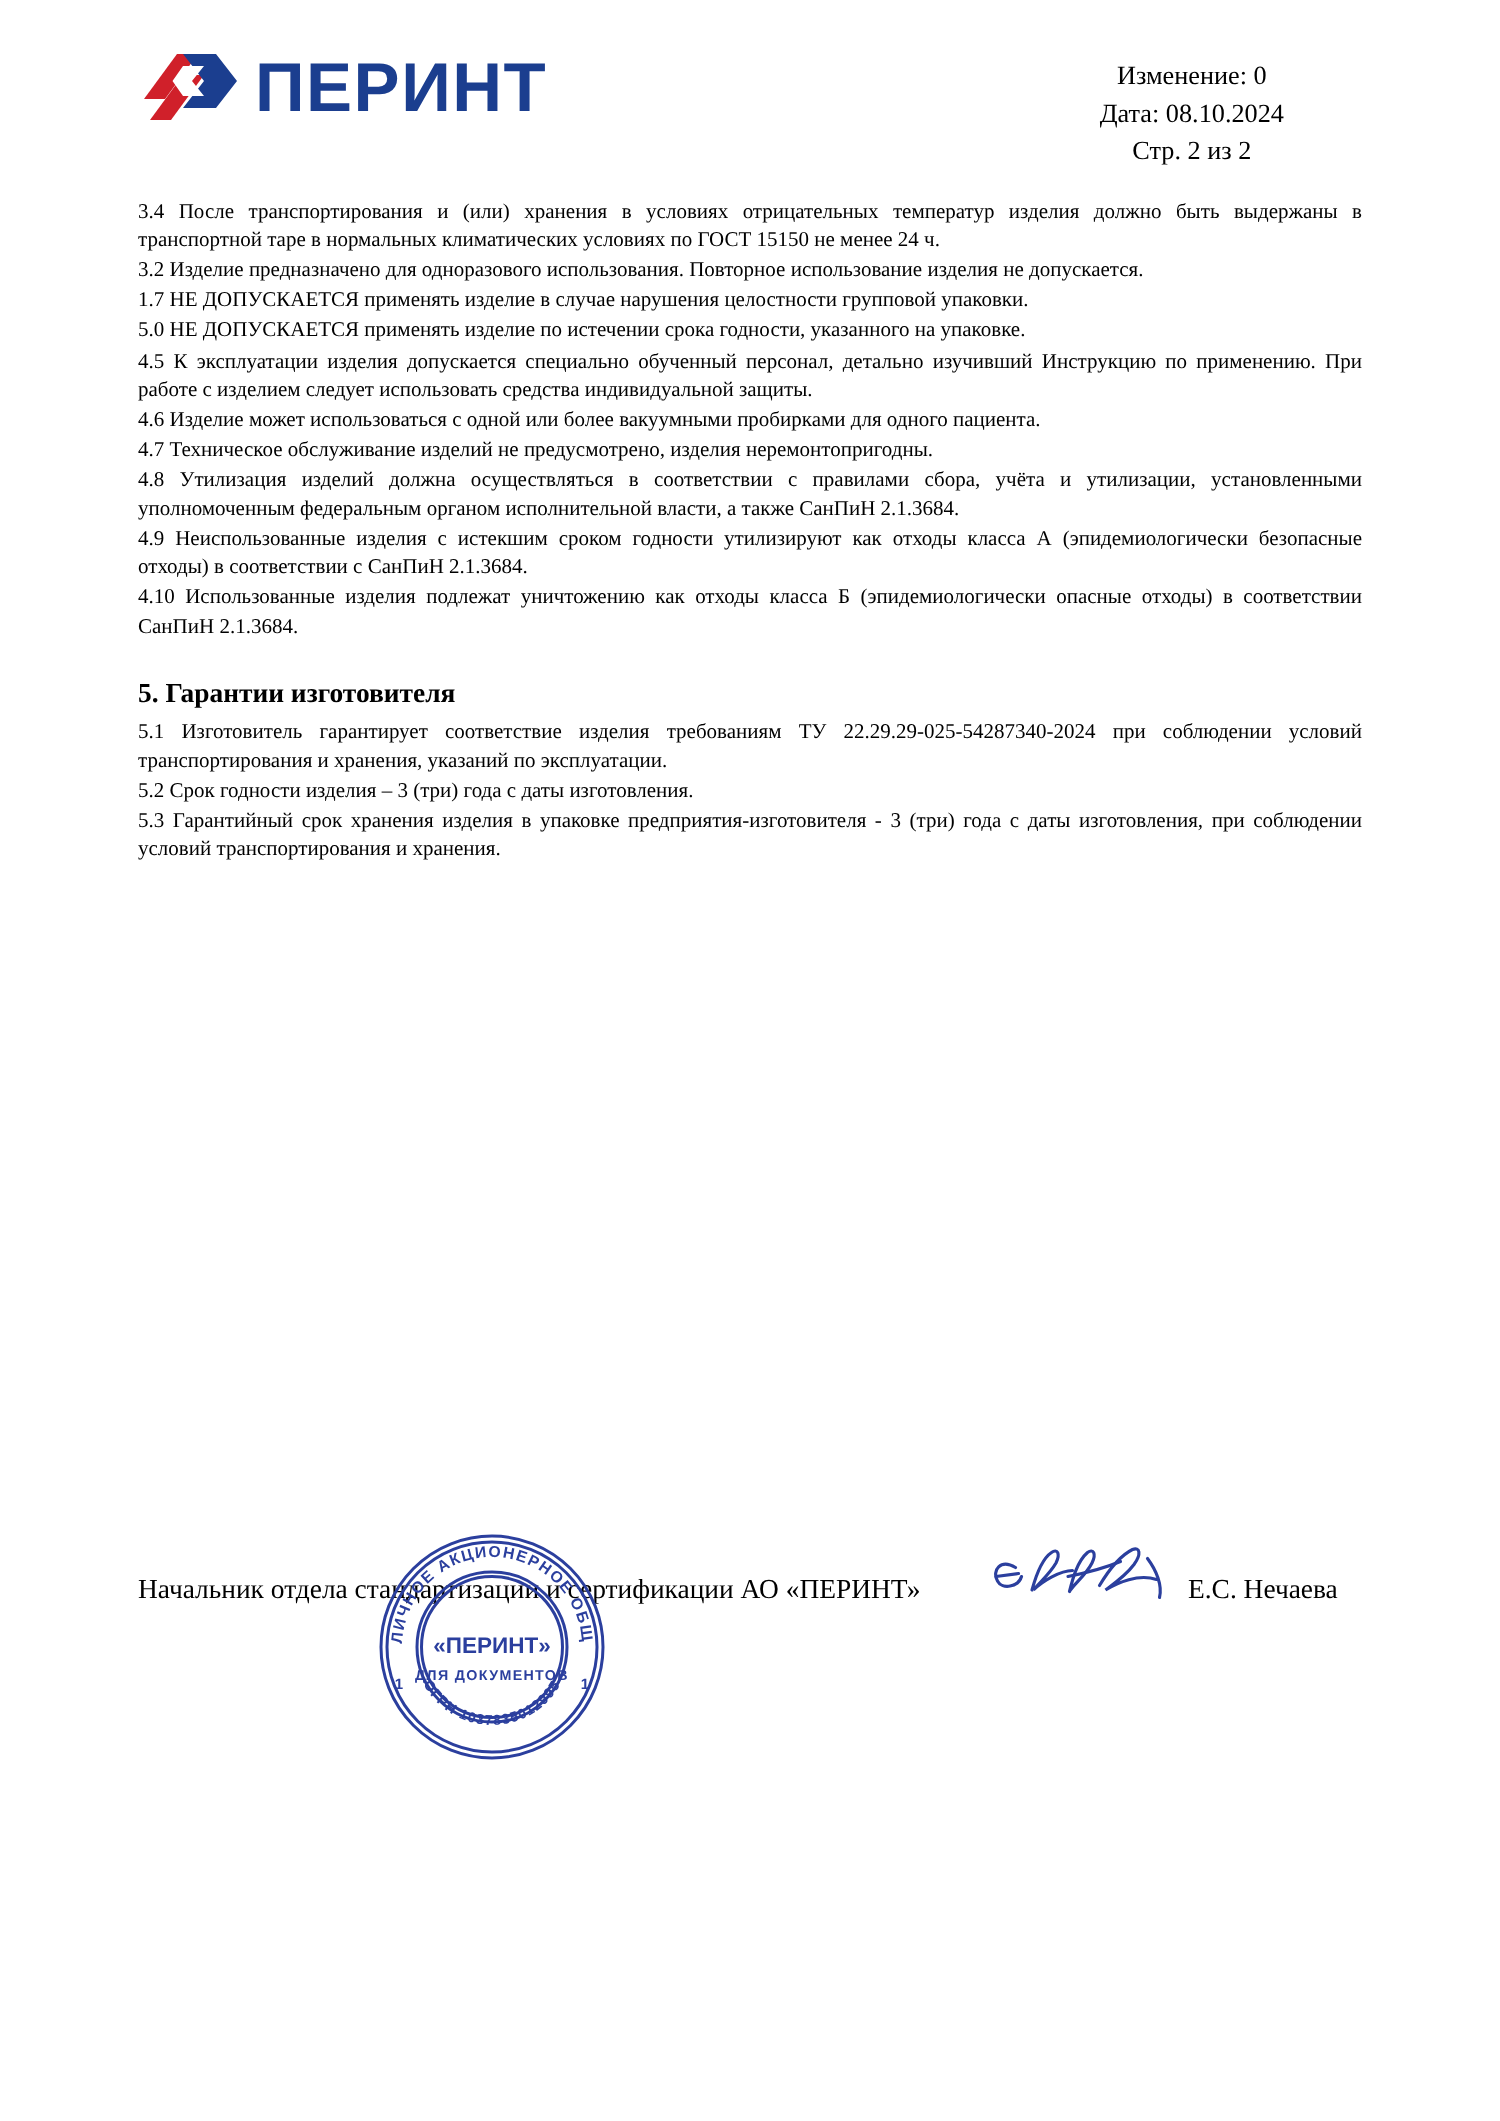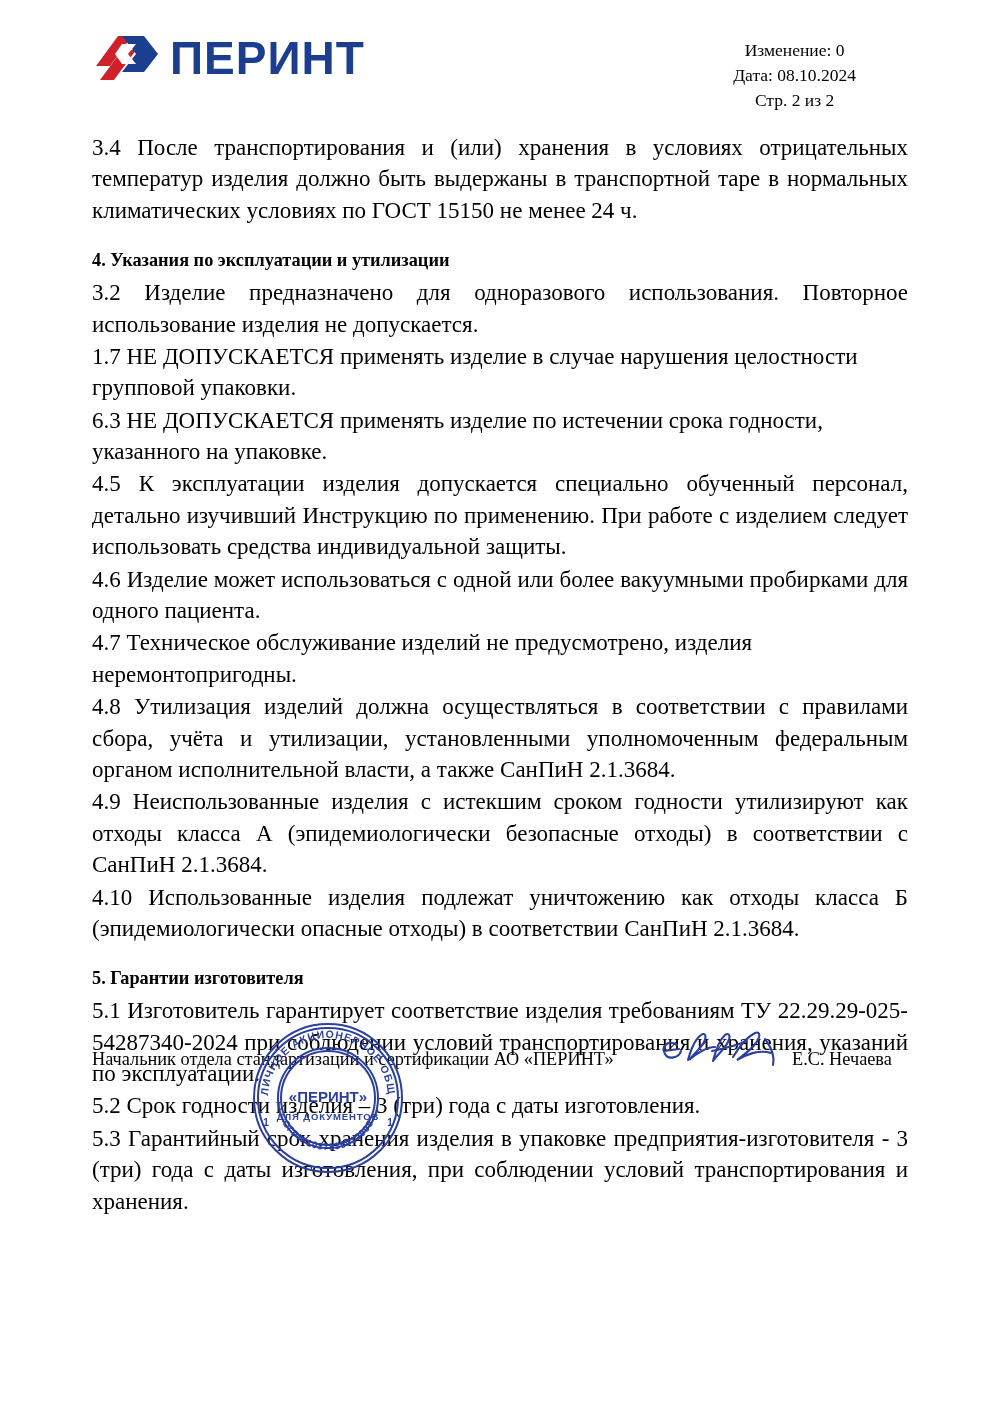--- a/index.html
+++ b/index.html
@@ -57,21 +57,21 @@
 
   
   .content {
     position: absolute;
     left: 92px;
     top: 132px;
     width: 816px;
   }
   p {
     margin: 0 0 1px 0;
-    font-size: 23px;
+    font-size: 14px;
     line-height: 1.365;
     text-align: justify;
     text-justify: inter-word;
   }
   p.nojust { text-align: left; }
   .sec-head {
     font-weight: bold;
     margin-top: 22px;
     margin-bottom: 4px;
     font-size: 18.3px;
@@ -137,25 +137,24 @@
     <div>Изменение: 0</div>
     <div>Дата: 08.10.2024</div>
     <div>Стр. 2 из 2</div>
   </div>
 </div>
 
 <div class="content">
 
   <p>3.4 После транспортирования и (или) хранения в условиях отрицательных температур изделия должно быть выдержаны в транспортной таре в нормальных климатических условиях по ГОСТ 15150 не менее 24 ч.</p>
 
-  <p class="sec-head nojust">4. Указания по эксплуатации и утилизации</p>
 
   <p>3.2 Изделие предназначено для одноразового использования. Повторное использование изделия не допускается.</p>
   <p class="nojust">1.7 НЕ ДОПУСКАЕТСЯ применять изделие в случае нарушения целостности групповой упаковки.</p>
-  <p class="nojust">6.3 НЕ ДОПУСКАЕТСЯ применять изделие по истечении срока годности, указанного на упаковке.</p>
+  <p class="nojust">5.0 НЕ ДОПУСКАЕТСЯ применять изделие по истечении срока годности, указанного на упаковке.</p>
   <p>4.5 К эксплуатации изделия допускается специально обученный персонал, детально изучивший Инструкцию по применению. При работе с изделием следует использовать средства индивидуальной защиты.</p>
   <p>4.6 Изделие может использоваться с одной или более вакуумными пробирками для одного пациента.</p>
   <p class="nojust">4.7 Техническое обслуживание изделий не предусмотрено, изделия неремонтопригодны.</p>
   <p>4.8 Утилизация изделий должна осуществляться в соответствии с правилами сбора, учёта и утилизации, установленными уполномоченным федеральным органом исполнительной власти, а также СанПиН 2.1.3684.</p>
   <p>4.9 Неиспользованные изделия с истекшим сроком годности утилизируют как отходы класса А (эпидемиологически безопасные отходы) в соответствии с СанПиН 2.1.3684.</p>
   <p>4.10 Использованные изделия подлежат уничтожению как отходы класса Б (эпидемиологически опасные отходы) в соответствии СанПиН 2.1.3684.</p>
 
   <p class="sec-head nojust">5. Гарантии изготовителя</p>
 
   <p>5.1 Изготовитель гарантирует соответствие изделия требованиям ТУ 22.29.29-025-54287340-2024 при соблюдении условий транспортирования и хранения, указаний по эксплуатации.</p>

